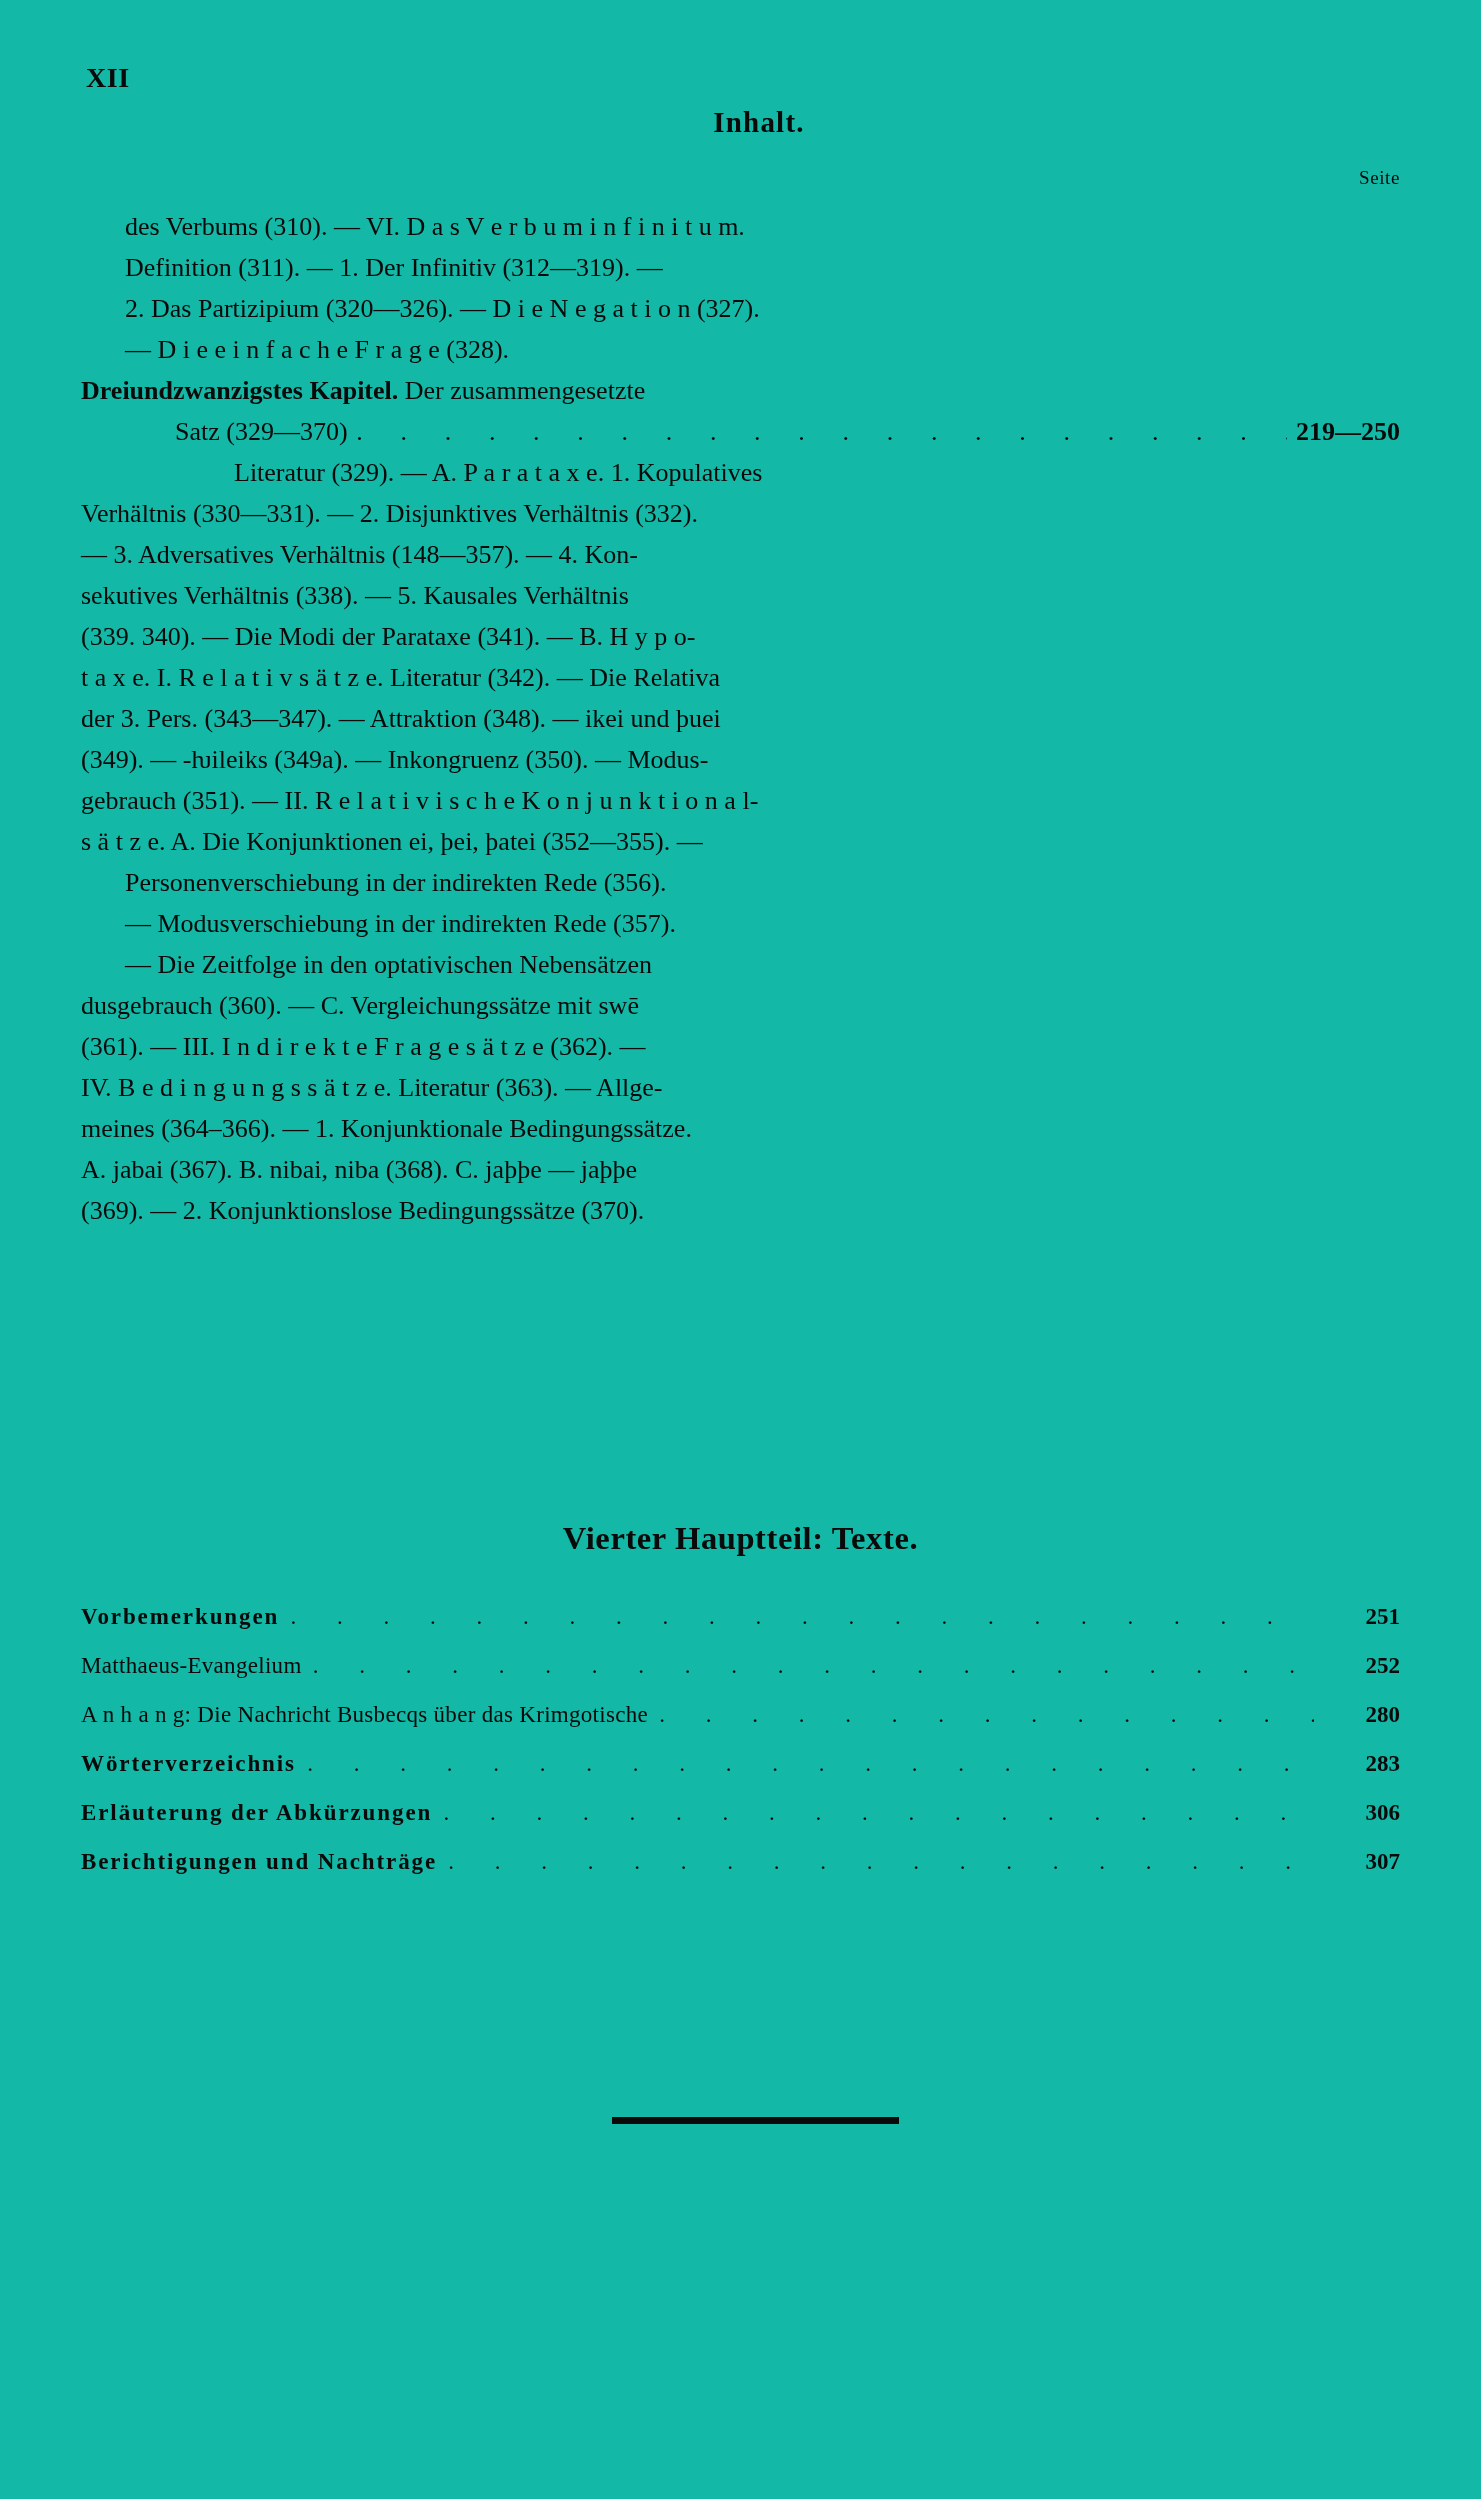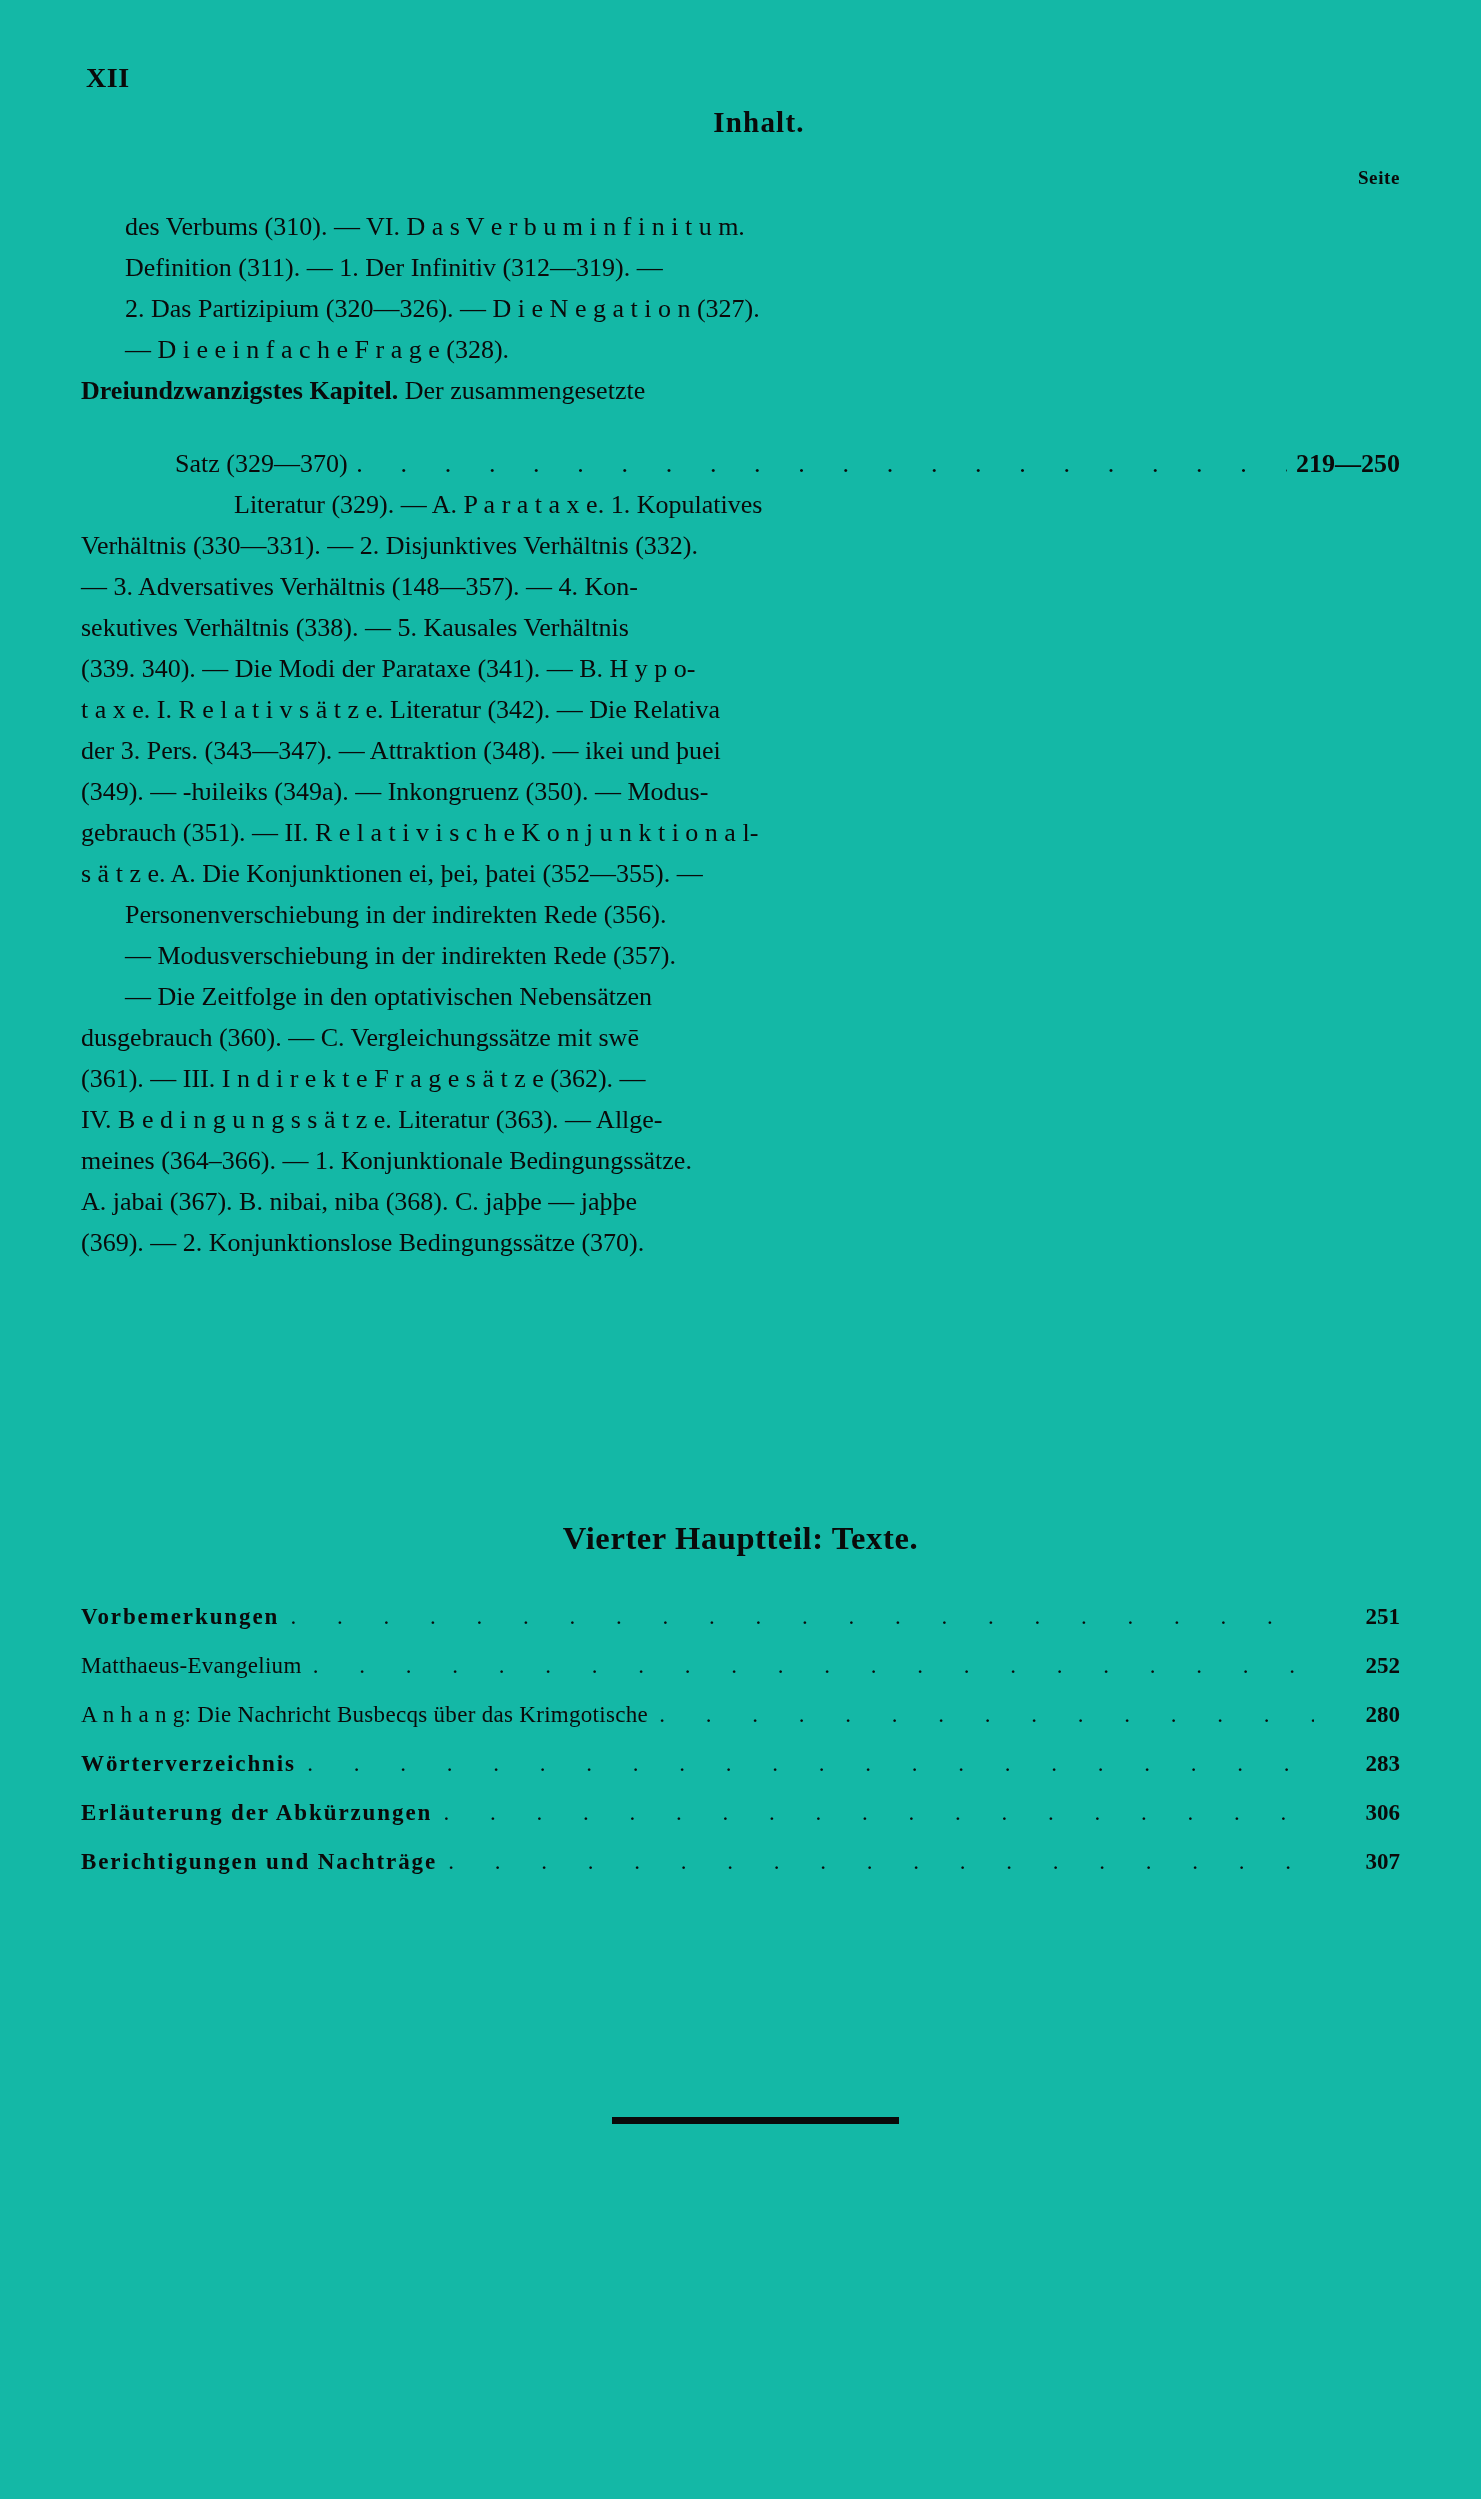--- a/index.html
+++ b/index.html
@@ -53,21 +53,21 @@
     box-sizing: border-box;
     margin-top: 44px;
   }
 
   
   .seite-label {
     position: absolute;
     top: 167px;
     right: 81px;
     font-size: 19px;
-    font-weight: 700;
+    font-weight: 400;
     letter-spacing: 0.6px;
   }
 
   
   .body-block {
     position: absolute;
     top: 206px;
     left: 81px;
     width: 1319px;
   }
@@ -86,21 +86,20 @@
 
   
   .leader-row {
     display: flex;
     align-items: flex-start;
     font-size: 26px;
     line-height: 41px;
     height: 41px;
     width: 1319px;
     white-space: nowrap;
-    margin-top: 32px;
   }
   .leader-row .lr-text { flex: 0 0 auto; }
   .leader-row .lr-dots {
     flex: 1 1 auto;
     overflow: hidden;
     white-space: nowrap;
     letter-spacing: 15.6px;
     margin: 0 8.7px;
     font-size: 26px;
   }

